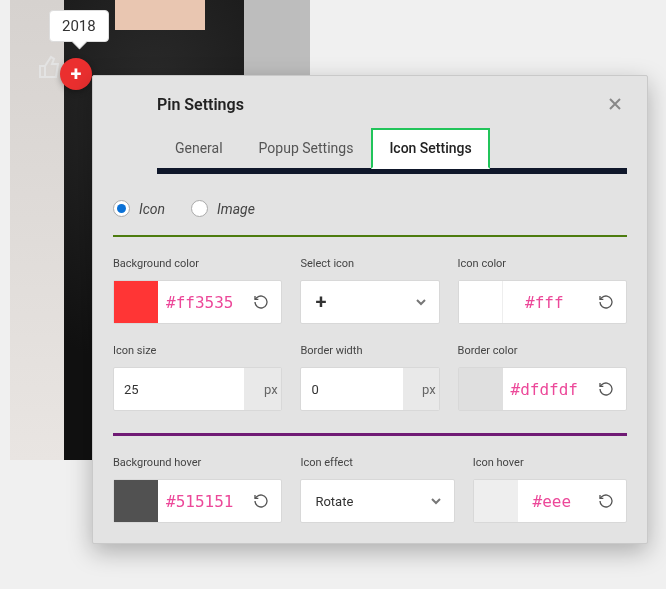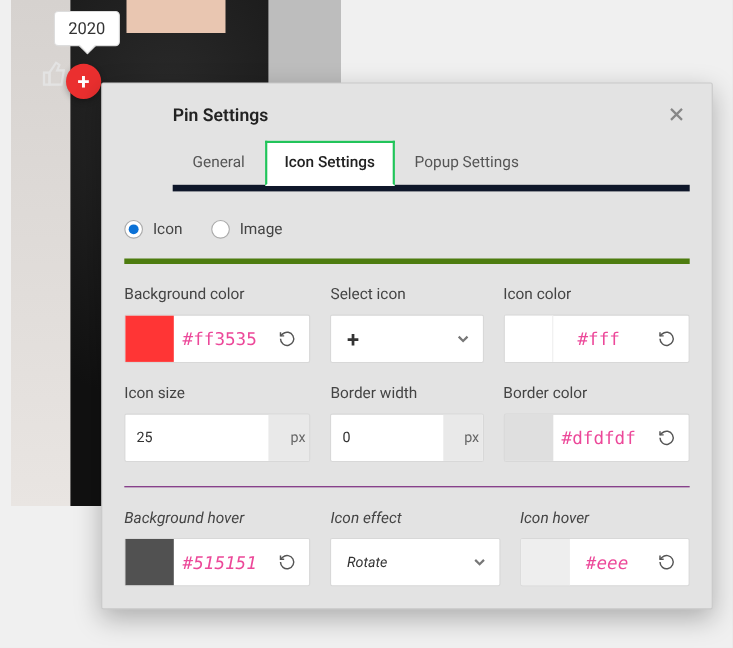--- a/index.html
+++ b/index.html
@@ -21,29 +21,29 @@
   .modal-header { padding:16px 20px 0 20px;margin-left:44px; }
   .modal-title-row { display:flex; justify-content:space-between; align-items:center; }
   .modal-title { font-size:16px; font-weight:600; color:#222; }
   .close-x { color:#888; font-size:20px; cursor:pointer; line-height:1; padding:4px; }
 
   .tabs { display:flex; gap:0; margin-top:12px; border-bottom:6px solid #0f172a; }
   .tab { padding:10px 16px; font-size:14px; color:#555; cursor:pointer; border:2px solid transparent; }
   .tab.active { background:#fff; border:2px solid #21c45a; color:#222; font-weight:500; border-bottom-color:#fff; margin-bottom:-1px; }
 
   .body { padding:20px; }
-  .radio-row { display:flex; gap:26px; align-items:flex-start; padding:6px 0 18px 0; border-bottom:5px solid #4d7c0f; }
+  .radio-row { display:flex; gap:26px; align-items:flex-start; padding:6px 0 18px 0; border-bottom:2px solid #4d7c0f;font-style:italic; }
   .radio { display:flex; align-items:center; gap:9px; cursor:pointer; }
   .radio .circ { width:17px; height:17px; border-radius:50%; border:1px solid #aaa; background:#fff; display:flex; align-items:center; justify-content:center; }
   .radio.checked .circ::after { content:""; width:9px; height:9px; border-radius:50%; background:#0b71d6; }
   .radio .lbl { font-size:14px; color:#444; }
 
   .grid { display:grid; grid-template-columns:repeat(3, 1fr); column-gap:18px; row-gap:20px; padding-top:20px; }
-  .grid.sep { border-top:1px solid #701a75; margin-top:22px;font-style:italic; }
-  .field-lbl { font-size:14px; color:#444; margin-bottom:10px; }
+  .grid.sep { border-top:3px solid #701a75; margin-top:22px; }
+  .field-lbl { font-size:11px; color:#444; margin-bottom:10px; }
   .control { height:44px; background:#fff; border:1px solid #d8d8d8; border-radius:2px; display:flex; align-items:center; font-size:13px; color:#333; }
   .control .chunk { height:100%; display:flex; align-items:center; justify-content:center; }
   .control input { border:none; outline:none; width:100%; height:100%; padding:0 10px; font-size:13px; color:#333; background:transparent; }
 
   .swatch { width:44px; height:44px; }
   .hex { flex:1; padding:0 8px; font-family:ui-monospace,Consolas,monospace; font-size:16px; color:#ec4899; }
   .reset { width:40px; color:#555; cursor:pointer; }
   .unit { width:44px; background:#e9e9e9; color:#666;padding-left:16px; }
 
   .select-like { justify-content:space-between; padding:0 12px 0 14px; cursor:pointer; }
@@ -53,21 +53,21 @@
 </style>
 </head>
 <body>
 
 <div class="bg-photo">
   <div class="dark"></div>
     <div class="neck"></div>
     <div class="hand"></div>
 </div>
 
-<div class="tooltip-year">2020</div>
+<div class="tooltip-year">2018</div>
 
 <div class="small-icon">
   <svg viewBox="0 0 24 24" width="24" height="24" fill="none" stroke="currentColor" stroke-width="2">
       <path d="M7 22V11l6-9 3 2-2 5h6l-2 13z"></path>
       <path d="M2 11h5v11H2z"></path>
     </svg>
 </div>
 <div class="pin-add">+</div>
 
 <div class="modal">
@@ -75,22 +75,22 @@
     <div class="modal-title-row">
       <div class="modal-title">Pin Settings</div>
       <div class="close-x">
         <svg viewBox="0 0 16 16" width="16" height="16" stroke="currentColor" stroke-width="2">
             <path d="M3 3l10 10M13 3L3 13"></path>
           </svg>
       </div>
     </div>
     <div class="tabs">
       <div class="tab">General</div>
+      <div class="tab">Popup Settings</div>
       <div class="tab active">Icon Settings</div>
-      <div class="tab">Popup Settings</div>
     </div>
   </div>
 
   <div class="body">
     <div class="radio-row">
       <div class="radio checked">
         <span class="circ"></span>
         <span class="lbl">Icon</span>
       </div>
       <div class="radio">

